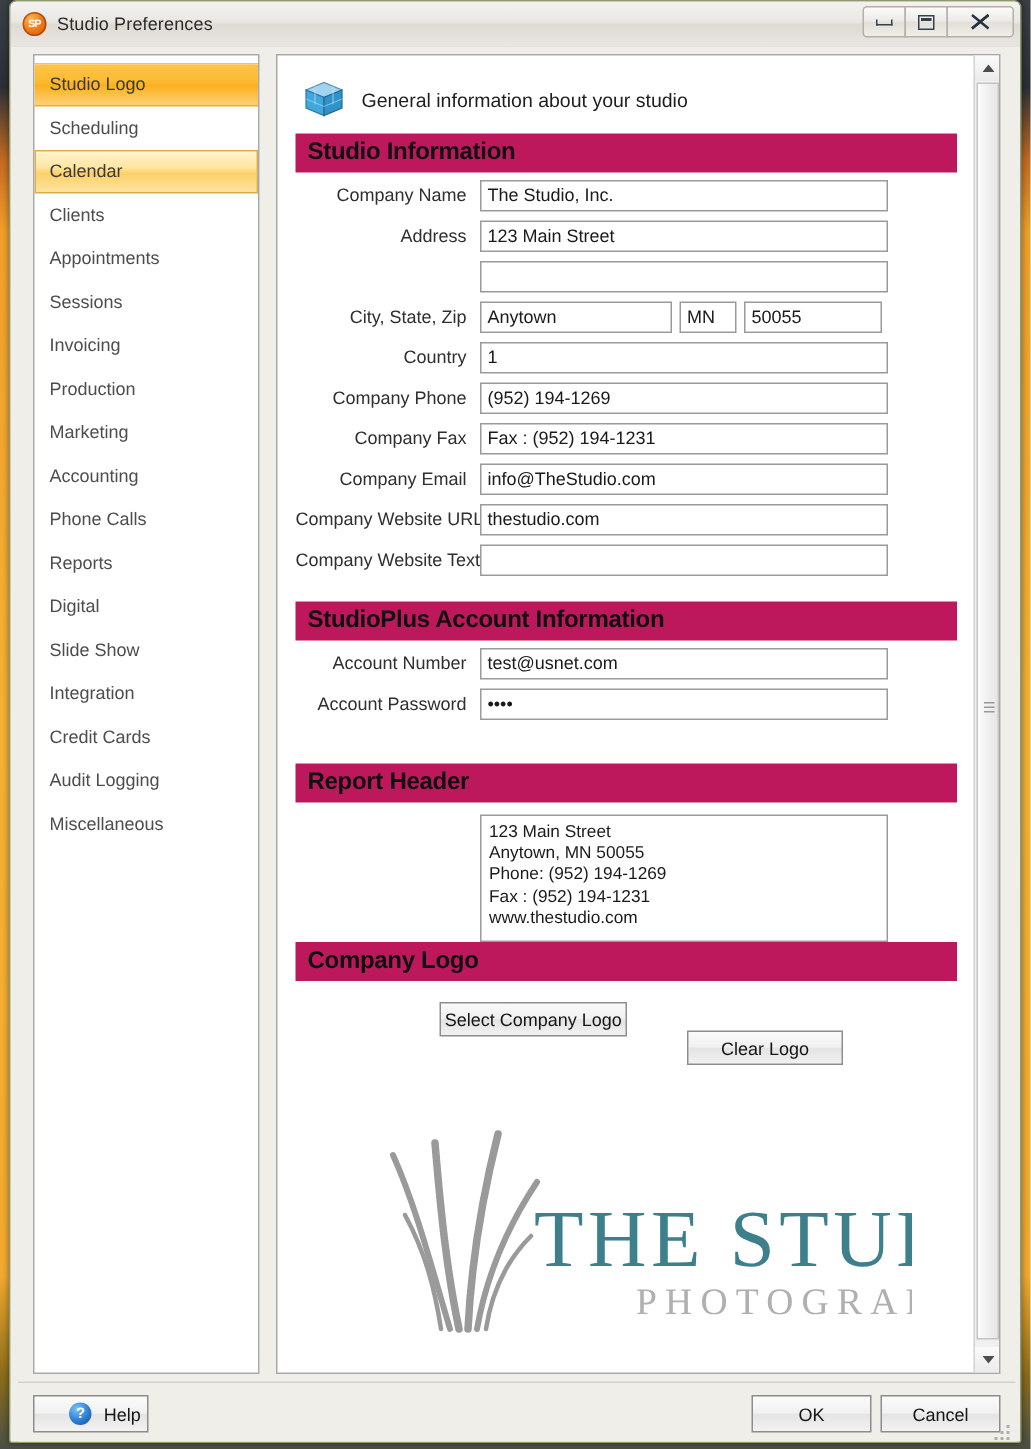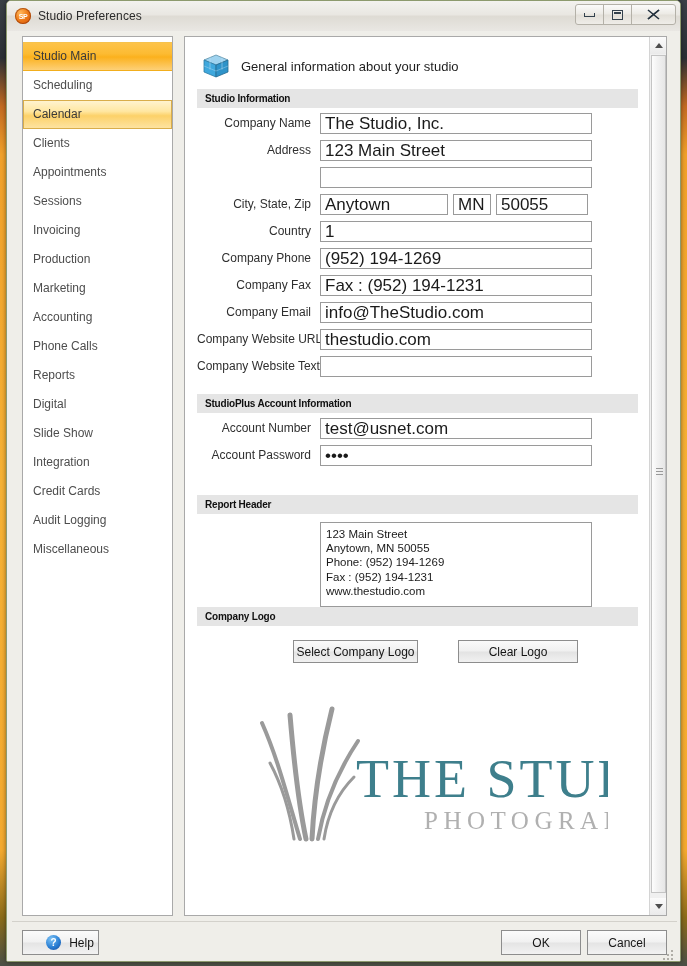--- a/index.html
+++ b/index.html
@@ -138,22 +138,22 @@
     height: 38px;
     padding-left: 6px;
   }
   .cube-icon {
     width: 26px; height: 24px; position: relative; flex:0 0 auto;
     margin-right: 12px;
   }
   .panel-header-text { font-size: 13px; color: #1e1e1e; }
 
   .section-head {
-    background: #e5e5e5;
-    font-size: 10px;
+    background: #be185d;
+    font-size: 16px;
     font-weight: bold;
     color: #101010;
     padding: 4px 0 4px 8px;
     margin-top: 4px;
     width: 441px;
     letter-spacing: -0.2px;
   }
 
   .form-row {
     display: flex;
@@ -166,21 +166,21 @@
     text-align: right;
     padding-right: 9px;
     font-size: 12px;
     color: #2f2f2f;
     white-space: nowrap;
   }
   .tbox {
     height: 21px;
     border: 1px solid #9a9a9a;
     background: #fff;
-    font-size: 17px;
+    font-size: 12px;
     color: #1a1a1a;
     line-height: 19px;
     padding: 0 4px;
     font-family: "Liberation Sans", sans-serif;
     white-space: nowrap;
     overflow: hidden;
   }
   .tbox.wide { width: 272px; }
   .tbox.city { width: 128px; }
   .tbox.state { width: 38px; margin-left: 5px; }
@@ -203,21 +203,21 @@
   .btn {
     height: 23px;
     background: linear-gradient(to bottom, #fafafa 0%, #f0f0f0 48%, #e3e3e3 52%, #f1f1f1 100%);
     border: 1px solid #8d8d8d;
     font-size: 12px;
     color: #151515;
     display: flex; align-items: center; justify-content: center;
     font-family: "Liberation Sans", sans-serif;
   }
   .btn-select { width: 125px; }
-  .btn-clear  { width: 120px; }
+  .btn-clear  { width: 104px; margin-top: 19px; }
 
   
   .logo-wrap {
     margin-top: 26px;
     display: flex; justify-content: center;
   }
   .logo-svg { display: block; }
 
   
   .vscroll {
@@ -305,21 +305,21 @@
           <path d="M1 1 L12 10 M12 1 L1 10" stroke="#24323e" stroke-width="1.6" fill="none"></path>
           <path d="M1 10 L12 1" stroke="#24323e" stroke-width="1.6" fill="none"></path>
         </svg>
       </div>
     </div>
   </div>
 
   <div class="client">
 
     <div class="sidebar">
-      <div class="nav-item selected"><span>Studio Main</span></div>
+      <div class="nav-item selected"><span>Studio Logo</span></div>
       <div class="nav-item"><span>Scheduling</span></div>
       <div class="nav-item hover"><span>Calendar</span></div>
       <div class="nav-item"><span>Clients</span></div>
       <div class="nav-item"><span>Appointments</span></div>
       <div class="nav-item"><span>Sessions</span></div>
       <div class="nav-item"><span>Invoicing</span></div>
       <div class="nav-item"><span>Production</span></div>
       <div class="nav-item"><span>Marketing</span></div>
       <div class="nav-item"><span>Accounting</span></div>
       <div class="nav-item"><span>Phone Calls</span></div>

